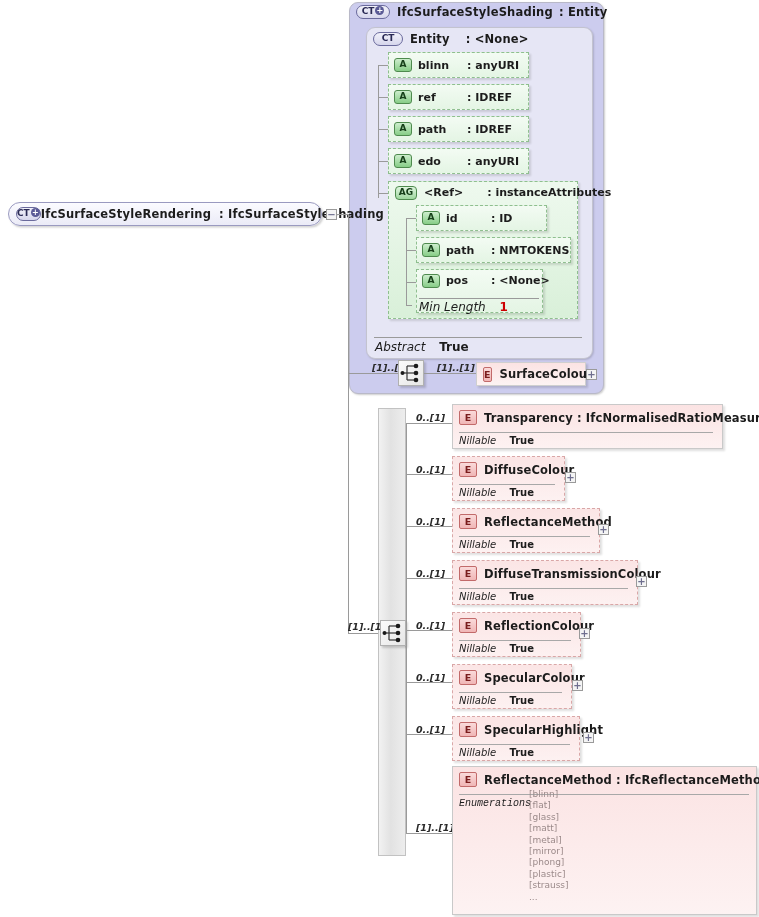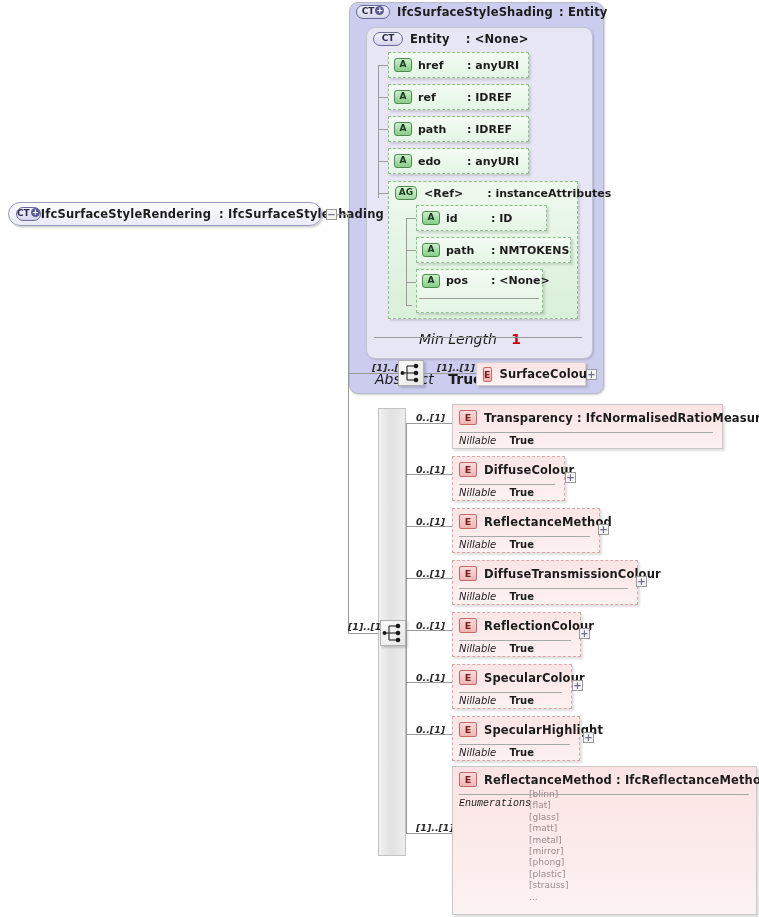--- a/index.html
+++ b/index.html
@@ -128,32 +128,31 @@
   .ag-panel {
     position: absolute;
     box-sizing: border-box;
     border: 1px dashed #8fbf8f;
     background: linear-gradient(#eef9ee, #d9f0d9);
     box-shadow: 1.5px 1.5px 2px rgba(0,0,0,0.13);
   }
   .ag-head {
     position: absolute;
     display: flex;
-    align-items: center;
+    align-items: flex-start;
     white-space: nowrap;
   }
   .ag-head .nm { font-weight: bold; font-size: 11px; margin-left: 7px; }
   .ag-head .tp { font-weight: bold; font-size: 11px; }
 
   
   .facet {
     position: absolute;
     white-space: nowrap;
-    font-size: 14px;
-    margin-top: 31px;
+    font-size: 12px;
   }
   .facet .lbl { font-style: italic; color: #1c1c1c; }
   .facet .val { color: #cc0000; font-weight: bold; margin-left: 10px; }
   .facet-rule {
     position: absolute;
     height: 1px;
     background: #9a9a9a;
   }
 
   
@@ -294,21 +293,21 @@
 
 <div class="ln lnv" style="left:378px; top:65px; width:1px; height:133px;"></div>
 <div class="ln lnh" style="left:378px; top:65px;  width:11px; height:1px;"></div>
 <div class="ln lnh" style="left:378px; top:97px;  width:11px; height:1px;"></div>
 <div class="ln lnh" style="left:378px; top:129px; width:11px; height:1px;"></div>
 <div class="ln lnh" style="left:378px; top:161px; width:11px; height:1px;"></div>
 <div class="ln lnh" style="left:378px; top:193px; width:11px; height:1px;"></div>
 
 <div class="attr" style="left:388px; top:52px; width:141px; height:26px;">
   <span class="badge badge-a">A</span>
-  <span class="nm">href</span>
+  <span class="nm">blinn</span>
   <span class="tp" style="position:absolute;left:78px;">: anyURI</span>
 </div>
 
 <div class="attr" style="left:388px; top:84px; width:141px; height:26px;">
   <span class="badge badge-a">A</span>
   <span class="nm">ref</span>
   <span class="tp" style="position:absolute;left:78px;">: IDREF</span>
 </div>
 
 <div class="attr" style="left:388px; top:116px; width:141px; height:26px;">

